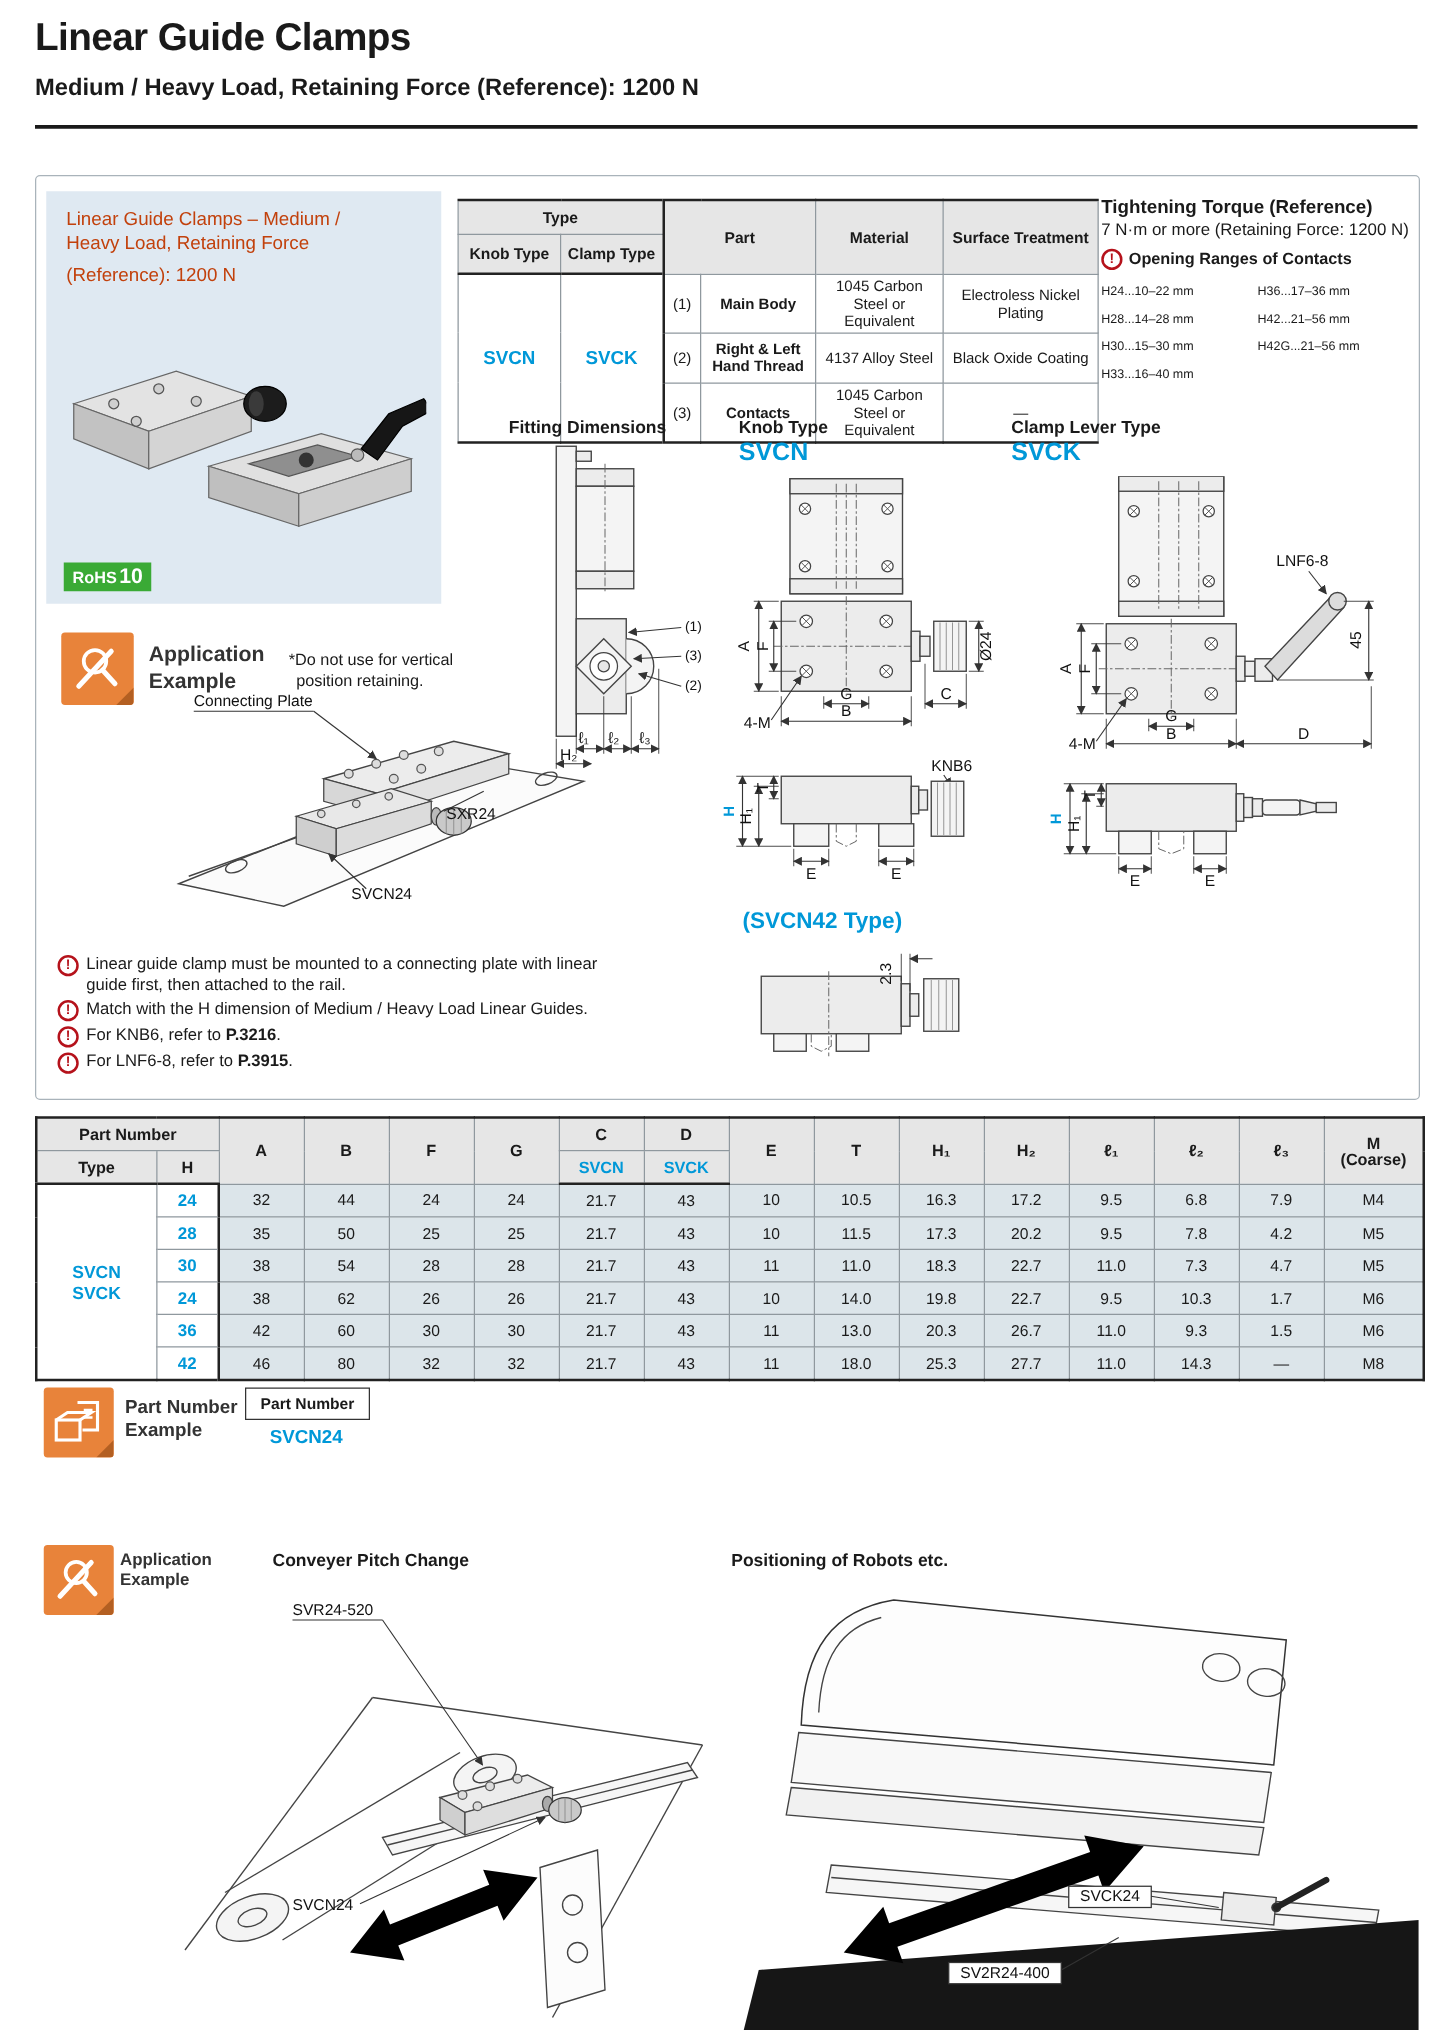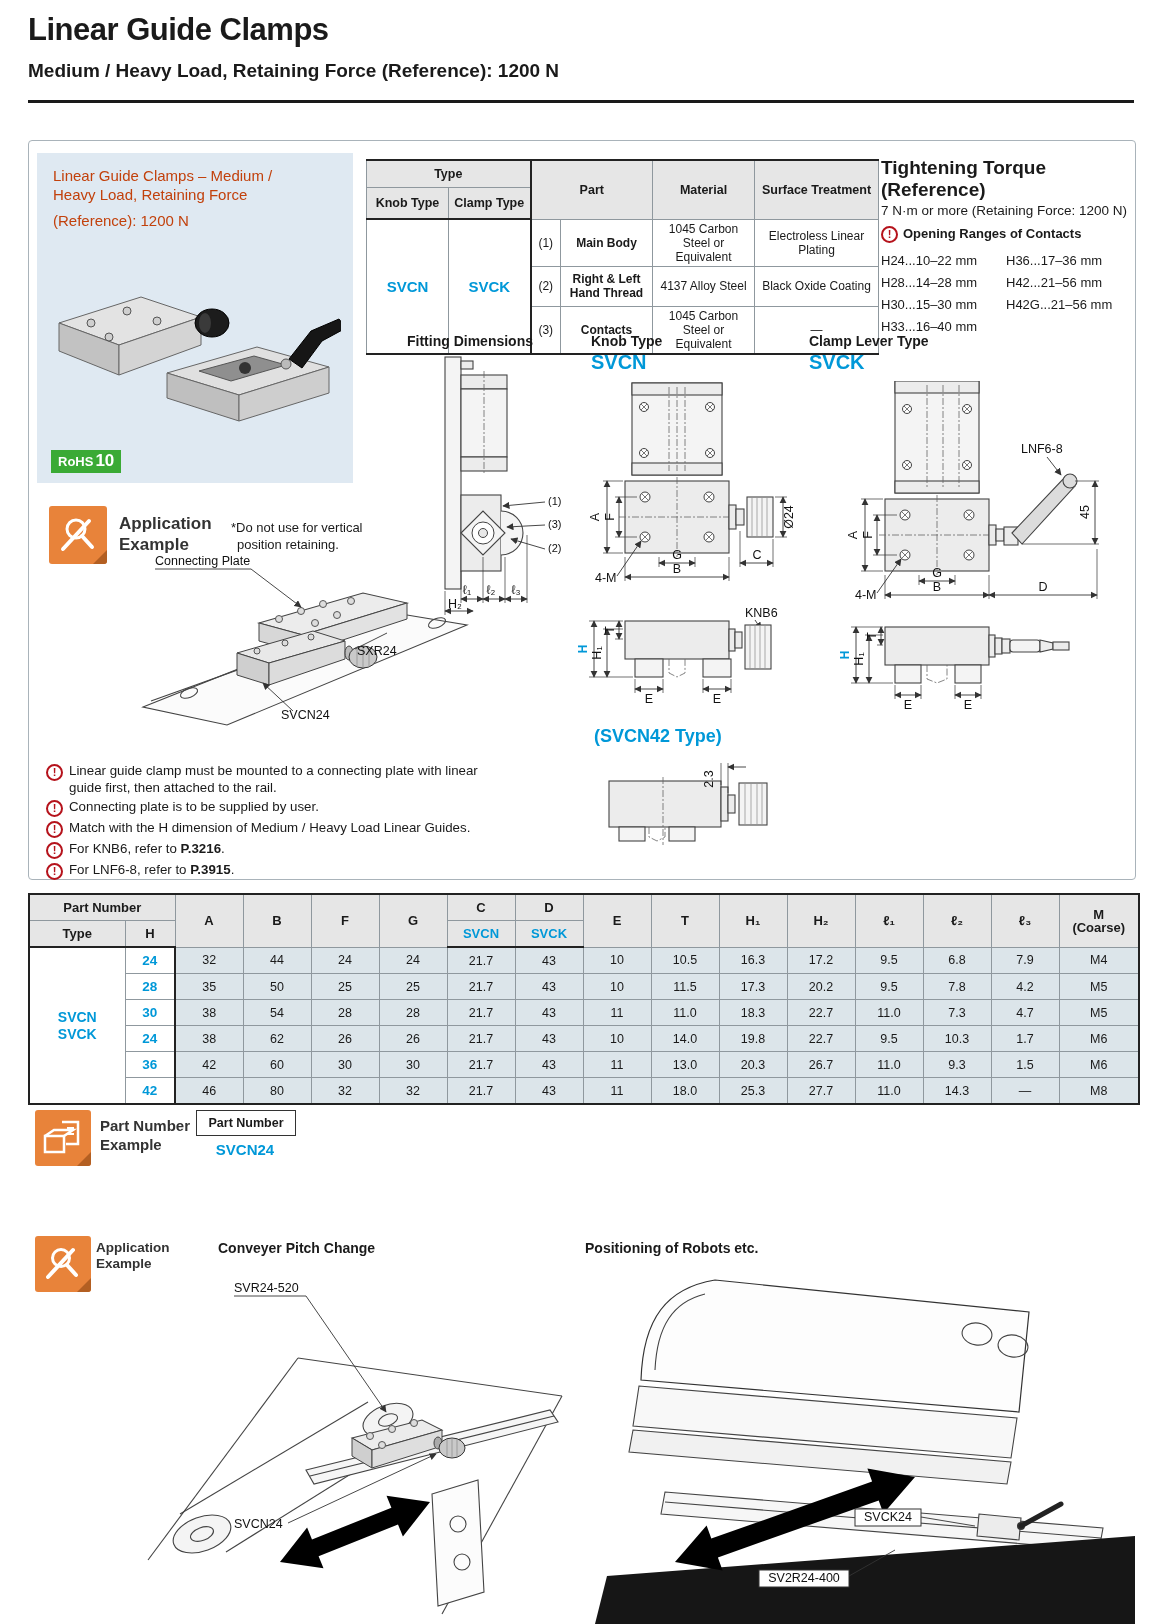--- a/index.html
+++ b/index.html
@@ -24,26 +24,26 @@
   .spec th,.spec td{border:1px solid #8f989e;text-align:center;vertical-align:middle;padding:2px 3px;background:#fff}
   .spec th{background:#e6e6e6;font-size:12.5px}
   .spec thead tr:first-child th{height:22px}
   .spec thead tr:last-child th{height:26px;border-bottom:2px solid #222}
   .spec tbody tr{height:40px}
   .spec td.code{font-size:15px;font-weight:bold}
   .spec td.pname{font-weight:bold}
   .spec th.part-h,.spec td.no{border-left:2px solid #222}
   
   .torque{left:852px;top:16px;width:250px}
-  .t-title{font-size:19px;font-weight:bold}
+  .t-title{font-size:15px;font-weight:bold}
   .t-sub{font-size:13.5px;margin-top:2px}
   .t-note{display:flex;align-items:flex-start;gap:5px;margin-top:8px;font-size:13px;font-weight:bold}
   .t-cols{display:flex;margin-top:7px}
   .torque-col{width:127px}
-  .torque-item{font-size:13px;line-height:22px;white-space:nowrap}
+  .torque-item{font-size:10px;line-height:22px;white-space:nowrap}
   .note-icon{display:inline-block;width:13px;height:13px;border:2px solid #b5121b;border-radius:50%;color:#b5121b;font-weight:bold;font-size:11px;line-height:13px;text-align:center;flex:none}
   .note-icon::before{content:"!"}
   
   .dia-h{font-size:14px;font-weight:bold}
   .dia-code{font-size:20px;font-weight:bold;color:#0098d8}
   .svcn42-h{font-size:18px;font-weight:bold;color:#0098d8}
   
   .app-icon{width:58px;height:58px;background:#e8833a;border-radius:3px;position:absolute;overflow:hidden}
   .app-label{font-size:17px;font-weight:bold;line-height:21px;color:#333}
   .app-warn{font-size:13px;line-height:17px}
@@ -160,21 +160,21 @@
           <th>Clamp Type</th>
         </tr>
       </thead>
       <tbody>
           <tr>
             <td class="code blue" rowspan="3">SVCN</td>
             <td class="code blue" rowspan="3">SVCK</td>
             <td class="no">(1)</td>
             <td class="pname">Main Body</td>
             <td>1045 Carbon Steel or Equivalent</td>
-            <td>Electroless Linear Plating</td>
+            <td>Electroless Nickel Plating</td>
           </tr>
           <tr>
             <td class="no">(2)</td>
             <td class="pname">Right &amp; Left Hand Thread</td>
             <td>4137 Alloy Steel</td>
             <td>Black Oxide Coating</td>
           </tr>
           <tr>
             <td class="no">(3)</td>
             <td class="pname">Contacts</td>
@@ -523,24 +523,20 @@
       <text x="216" y="106" class="f12">SXR24</text>
       <line x1="214" y1="100" x2="246" y2="84" class="ldr"></line>
       <text x="140" y="170" class="f12">SVCN24</text>
       <line x1="152" y1="162" x2="122" y2="134" class="ldra"></line>
     </svg>
 
     <div class="abs notes">
         <div class="note-row">
           <span class="note-icon"></span>
           <span class="note-text">Linear guide clamp must be mounted to a connecting plate with linear guide first, then attached to the rail.</span>
-        </div>
-        <div class="note-row">
-          <span class="note-icon"></span>
-          <span class="note-text">Connecting plate is to be supplied by user.</span>
         </div>
         <div class="note-row">
           <span class="note-icon"></span>
           <span class="note-text">Match with the H dimension of Medium / Heavy Load Linear Guides.</span>
         </div>
         <div class="note-row">
           <span class="note-icon"></span>
           <span class="note-text">For KNB6, refer to <b>P.3216</b>.</span>
         </div>
         <div class="note-row">

